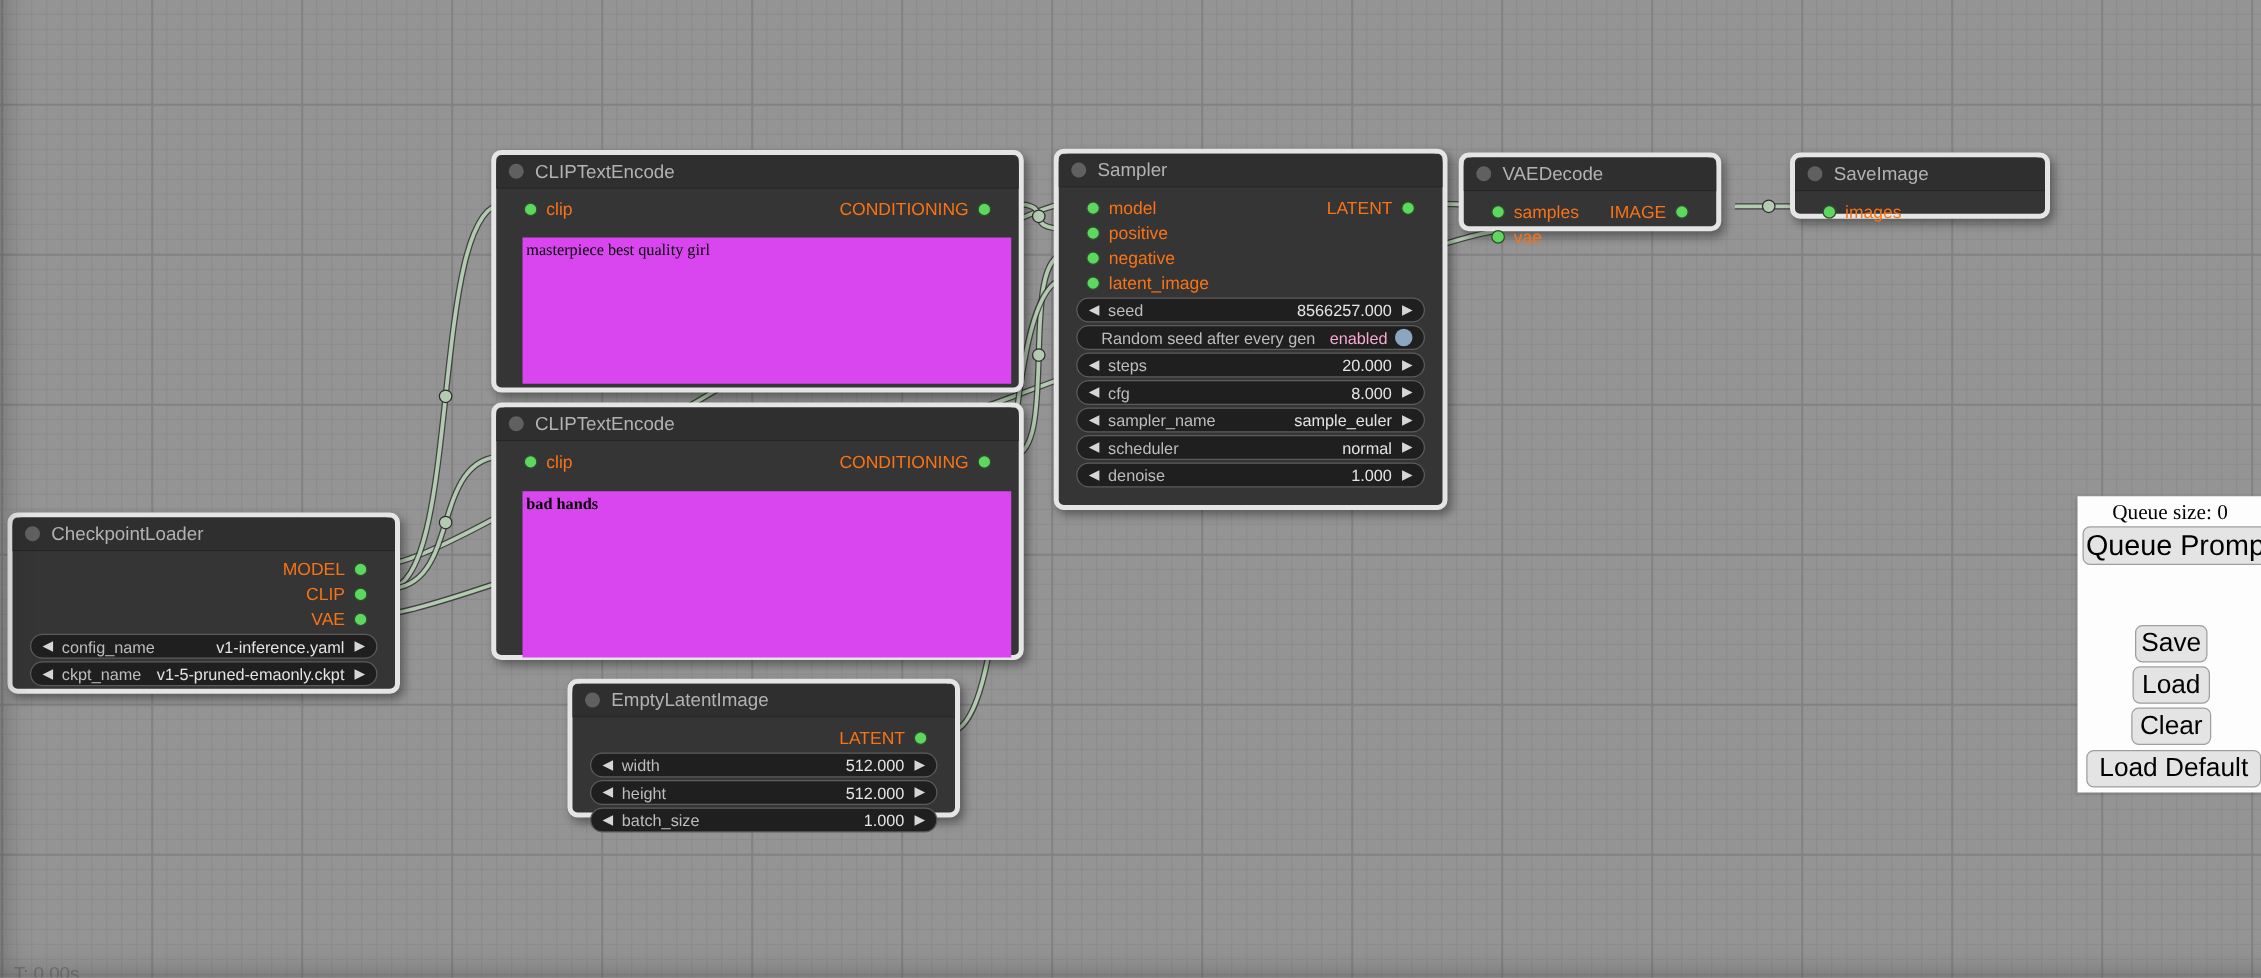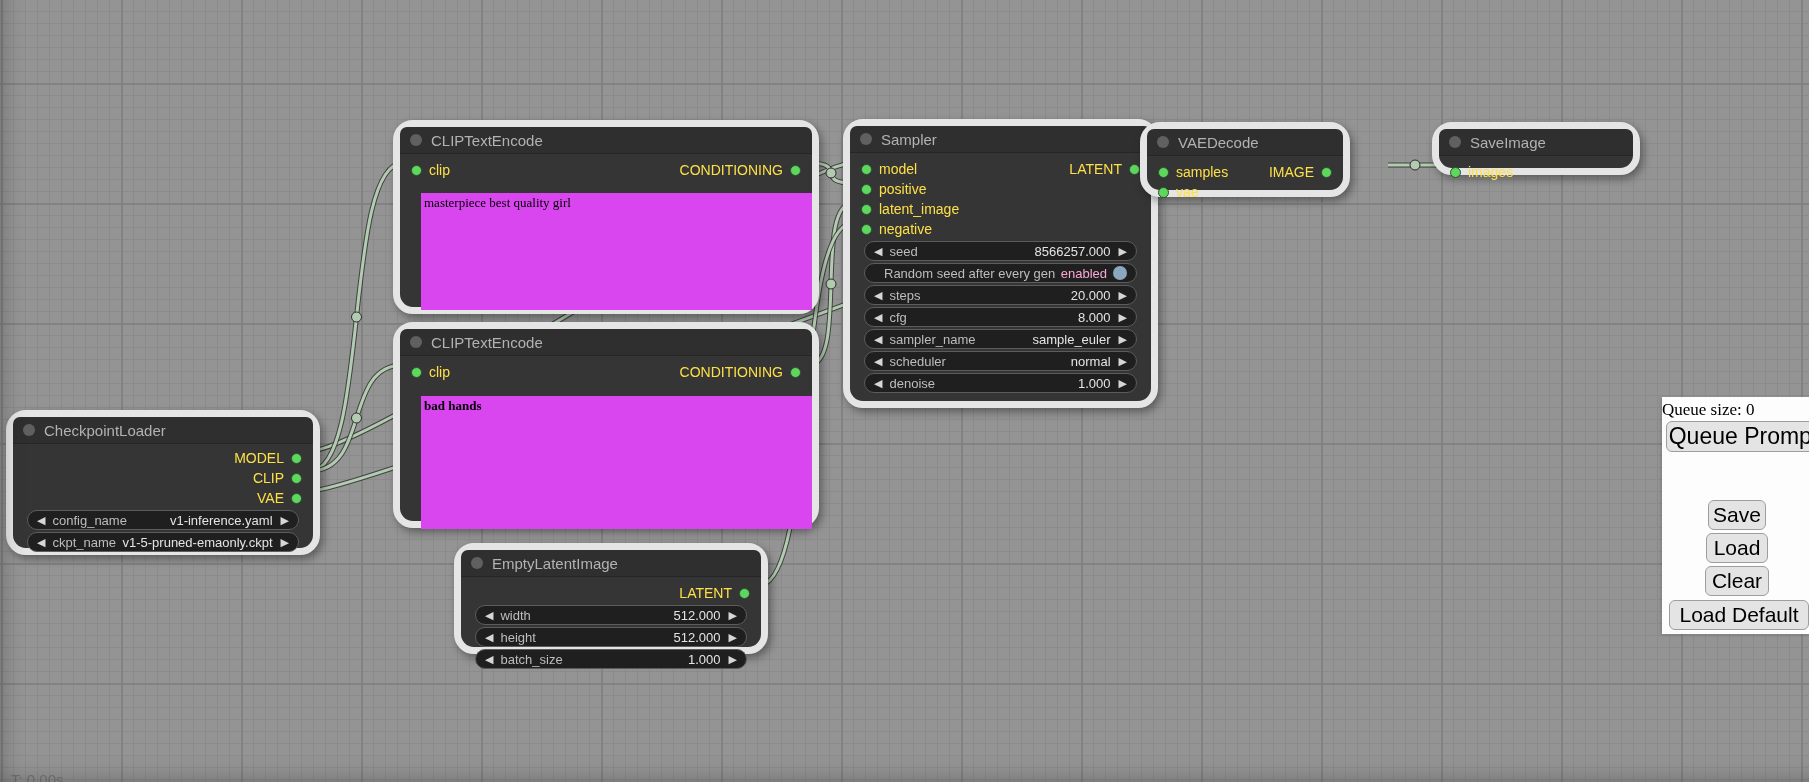--- a/index.html
+++ b/index.html
@@ -20,30 +20,30 @@
     box-shadow: inset 14px -14px 26px -16px rgba(0,0,0,.35); }
 
   
   #links { position:absolute; left:0; top:0; z-index:1; }
   .lo { stroke:#2d2d2d; stroke-width:5; fill:none; opacity:.8; }
   .lc { stroke:#b3cbb0; stroke-width:3; fill:none; }
   .ld { fill:#b3cbb0; stroke:#2d2d2d; stroke-width:1; }
 
   
   .node { position:absolute; z-index:2; background:#353535;
-    border:7px solid #e5e5e5; border-radius:20px;
+    border:4px solid #e5e5e5; border-radius:8px;
     box-shadow:3px 4px 8px rgba(0,0,0,.38); }
   .ntitle { height:27px; display:flex; align-items:center; gap:9px;
     padding:0 10px; background:#2f2f2f; border-bottom:1px solid #262626;
     border-radius:7px 7px 0 0; }
   .tdot { width:12px; height:12px; border-radius:50%; background:#606060; flex:0 0 auto; }
   .ttext { color:#b2b2b2; font-size:15px; white-space:nowrap; }
   .nbody { padding-top:4px; }
-  .srow { height:20px; display:flex; align-items:center; padding:0 11px;
-    font-size:14px; color:#fde047; white-space:nowrap; }
+  .srow { height:20px; display:flex; align-items:center; padding:0 22px;
+    font-size:14px; color:#f97316; white-space:nowrap; }
   .dot { width:11px; height:11px; border-radius:50%; background:#5ed75e;
     border:1px solid #2e4d2e; flex:0 0 auto; }
   .in-lab { margin-left:7px; }
   .out-lab { margin-left:auto; margin-right:7px; }
   .pill { height:20px; margin:2px 14px; display:flex; align-items:center;
     padding:0 9px; background:#1f1f1f; border:1px solid #5c5c5c;
     border-radius:10px; font-size:13px; color:#bdbdbd; white-space:nowrap; }
   .arrow { color:#d6d6d6; font-size:11px; line-height:1; }
   .wlabel { margin-left:7px; }
   .wvalue { margin-left:auto; margin-right:8px; color:#e4e4e4; }
@@ -55,35 +55,35 @@
     border:none; outline:none; resize:none;
     font-family:"Liberation Serif", serif; font-size:13px; line-height:1.25;
     padding:2px 3px; }
 
   
   #n-ckpt   { left:6px;    top:410px; width:314px; height:145px; }
   #n-clip1  { left:393px;  top:120px; width:426px; height:194px; }
   #n-clip2  { left:393px;  top:322px; width:426px; height:206px; }
   #n-latent { left:454px;  top:543px; width:314px; height:111px; }
   #n-sampler{ left:843px;  top:119px; width:315px; height:289px;text-align:center; }
-  #n-vae    { left:1140px; top:122px; width:210px; height:75px;  }
+  #n-vae    { left:1167px; top:122px; width:210px; height:63px;  }
   #n-save   { left:1432px; top:122px; width:208px; height:53px;  }
   #n-ckpt .nbody { padding-top:4px; }
   #n-ckpt .pill:first-of-type { margin-top:2px; }
   #n-clip1 textarea { margin:13px 7px 0 21px; width:391px; height:117px; }
   #n-clip2 textarea { margin:14px 7px 0 21px; width:391px; height:133px;font-weight:bold; }
   #n-clip1 .nbody, #n-clip2 .nbody, #n-vae .nbody, #n-save .nbody { padding-top:6px; }
   #n-latent .nbody { padding-top:6px; }
   #n-sampler .nbody { padding-top:6px; }
 
   
   #menu { position:absolute; left:1662px; top:397px; width:148px; height:237px;
     background:#fdfdfd; z-index:5; box-shadow:-1px 1px 3px rgba(0,0,0,.15); }
   #queue-size { position:absolute; top:3px; left:0; width:100%;
-    text-align:left; font-family:"Liberation Serif", serif;
+    text-align:center; font-family:"Liberation Serif", serif;
     font-size:17px; color:#000; }
   #menu button { position:absolute; background:#e4e4e4;
     border:1px solid #9e9e9e; border-radius:6px; color:#000;
     font-family:"Liberation Sans", sans-serif; text-align:center;
     padding:0; cursor:pointer; }
   #btn-queue  { left:4px;  top:24px;  width:155px; height:31px; font-size:23px; }
   #btn-save   { left:46px; top:103px; width:58px;  height:30px; font-size:21px; }
   #btn-load   { left:44px; top:136px; width:62px;  height:30px; font-size:21px; }
   #btn-clear  { left:43px; top:169px; width:64px;  height:30px; font-size:21px; }
   #btn-loaddef{ left:7px;  top:203px; width:140px; height:30px; font-size:21px; }
@@ -231,25 +231,25 @@
       <span class="in-lab">model</span>
       <span class="out-lab">LATENT</span>
       <span class="dot"></span>
     </div>
     <div class="srow">
       <span class="dot"></span>
       <span class="in-lab">positive</span>
     </div>
     <div class="srow">
       <span class="dot"></span>
+      <span class="in-lab">negative</span>
+    </div>
+    <div class="srow">
+      <span class="dot"></span>
       <span class="in-lab">latent_image</span>
-    </div>
-    <div class="srow">
-      <span class="dot"></span>
-      <span class="in-lab">negative</span>
     </div>
     <div class="pill">
       <span class="arrow">◀</span>
       <span class="wlabel">seed</span>
       <span class="wvalue">8566257.000</span>
       <span class="arrow">▶</span>
     </div>
     <div class="pill">
       <span class="toggle-lab">Random seed after every gen</span>
       <span class="toggle-val">enabled</span>

